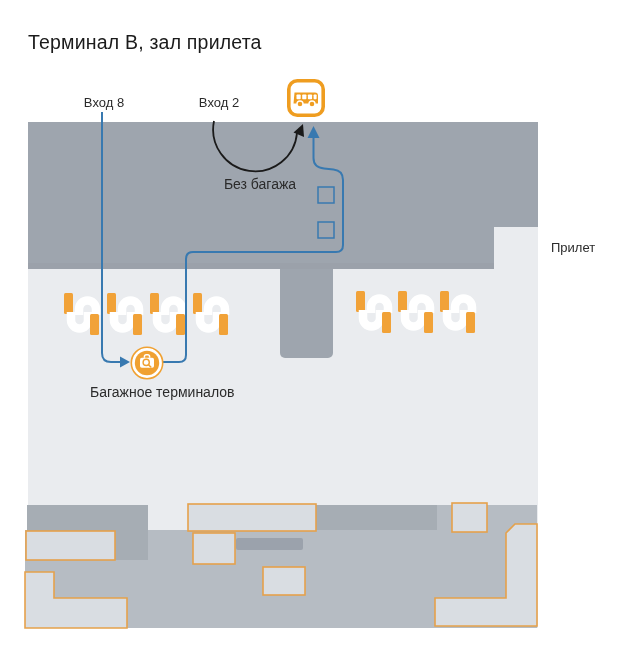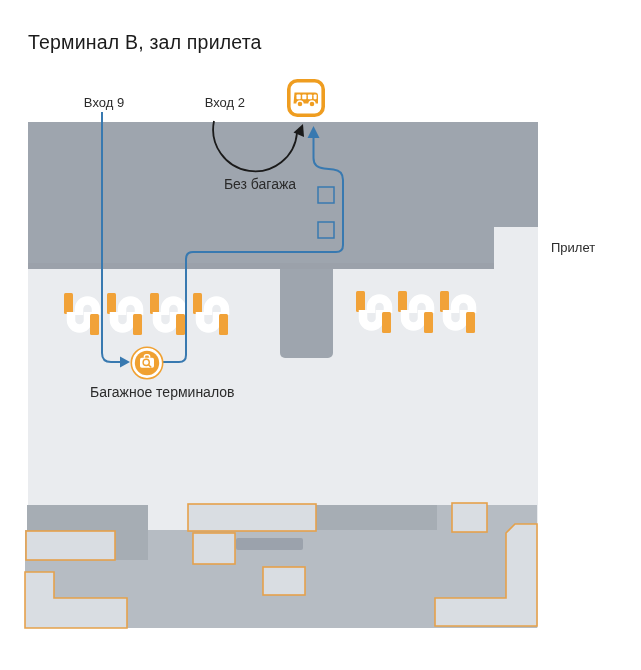--- a/index.html
+++ b/index.html
@@ -9,21 +9,21 @@
   }
   .map-svg{position:absolute;left:0;top:0;}
   .title{
     position:absolute;left:28px;top:31px;font-size:19.5px;color:#1b1b1b;
     letter-spacing:.2px;white-space:nowrap;
   }
   .lbl{position:absolute;font-size:13px;color:#2b2b2b;white-space:nowrap;}
   .lbl.small{font-size:14px;}
   .center{text-align:center;}
   #vhod1{left:78px;top:95px;width:52px;}
-  #vhod2{left:193px;top:95px;width:52px;text-align:right;}
+  #vhod2{left:193px;top:95px;width:52px;}
   #shuttle-text{left:336px;top:82px;line-height:15.5px;}
   #prilet{left:551px;top:240px;}
   #bez-bagazha{left:219px;top:176px;width:82px;}
   #bag-otd{left:90px;top:384px;width:120px;}
   .icon-abs{position:absolute;}
   #bus-icon{left:287px;top:79px;}
   #baggage-icon{left:130px;top:346px;}
 </style>
 </head>
 <body>
@@ -111,21 +111,21 @@
     <circle r="15.7" fill="#ffffff" stroke="#f0a132" stroke-width="1.6"></circle>
     <circle r="12.2" fill="#f0a132"></circle>
     <path d="M-2.6,-5.2 v-1.4 a1.7,1.7 0 0 1 1.7,-1.7 h1.8 a1.7,1.7 0 0 1 1.7,1.7 v1.4" fill="none" stroke="#ffffff" stroke-width="1.5"></path>
     <rect x="-7" y="-5.2" width="14" height="10" rx="1.8" fill="#ffffff"></rect>
     <circle cx="-0.8" cy="-0.6" r="3.1" fill="none" stroke="#f0a132" stroke-width="1.4"></circle>
     <line x1="1.5" y1="1.7" x2="3.8" y2="4" stroke="#f0a132" stroke-width="1.6" stroke-linecap="round"></line>
   </svg>
 
   <div class="title">Терминал B, зал прилета</div>
 
-  <div id="vhod1" class="lbl center">Вход 9</div>
+  <div id="vhod1" class="lbl center">Вход 8</div>
   <div id="vhod2" class="lbl center">Вход 2</div>
 
 
   <div id="bez-bagazha" class="lbl small center">Без багажа</div>
 
   <div id="bag-otd" class="lbl small center">Багажное терминалов</div>
 
   <div id="prilet" class="lbl">Прилет</div>
 </div>
 

